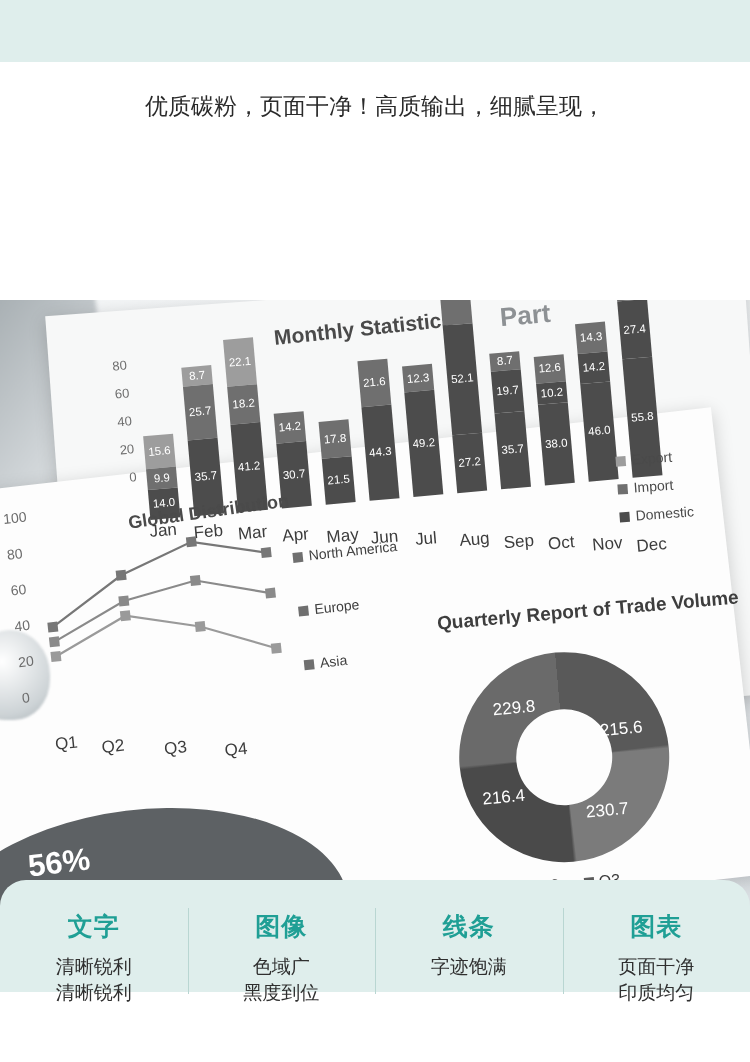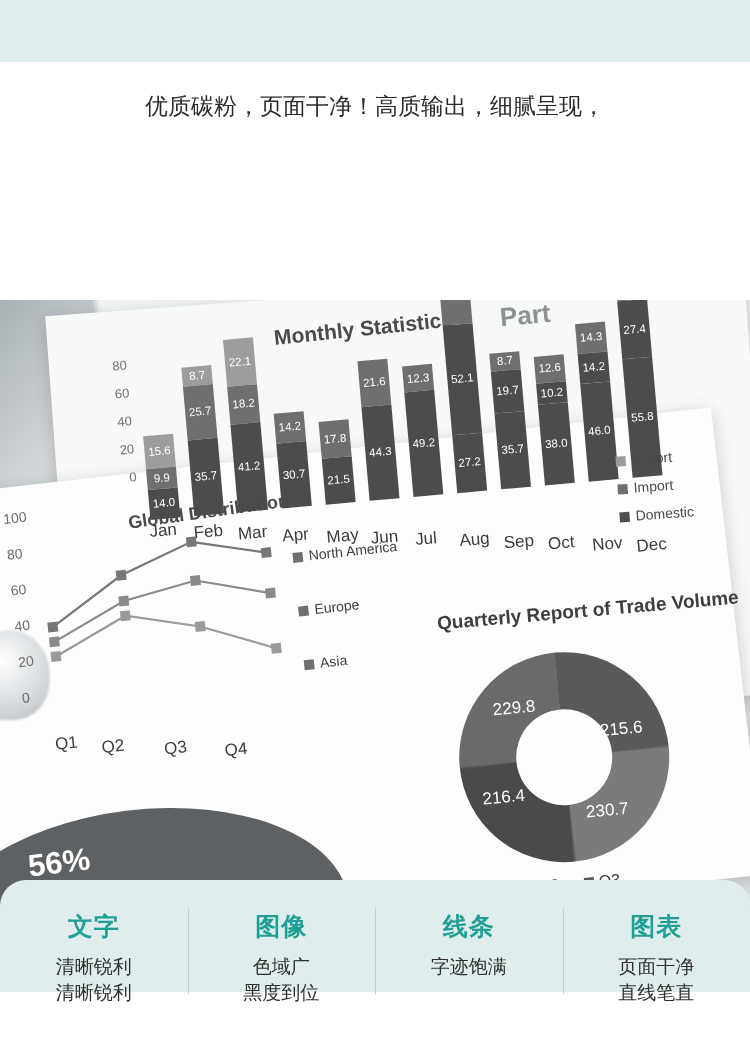--- a/index.html
+++ b/index.html
@@ -379,18 +379,18 @@
     <div class="feat">
       <div class="feat-title">线条</div>
       <div class="feat-line">
         <div>字迹饱满</div>
       </div>
     </div>
     <div class="feat">
       <div class="feat-title">图表</div>
       <div class="feat-line">
         <div>页面干净</div>
-        <div>直线笔直</div>
+        <div>印质均匀</div>
       </div>
     </div>
   </div>
 
 </div>
 
 </body></html>

